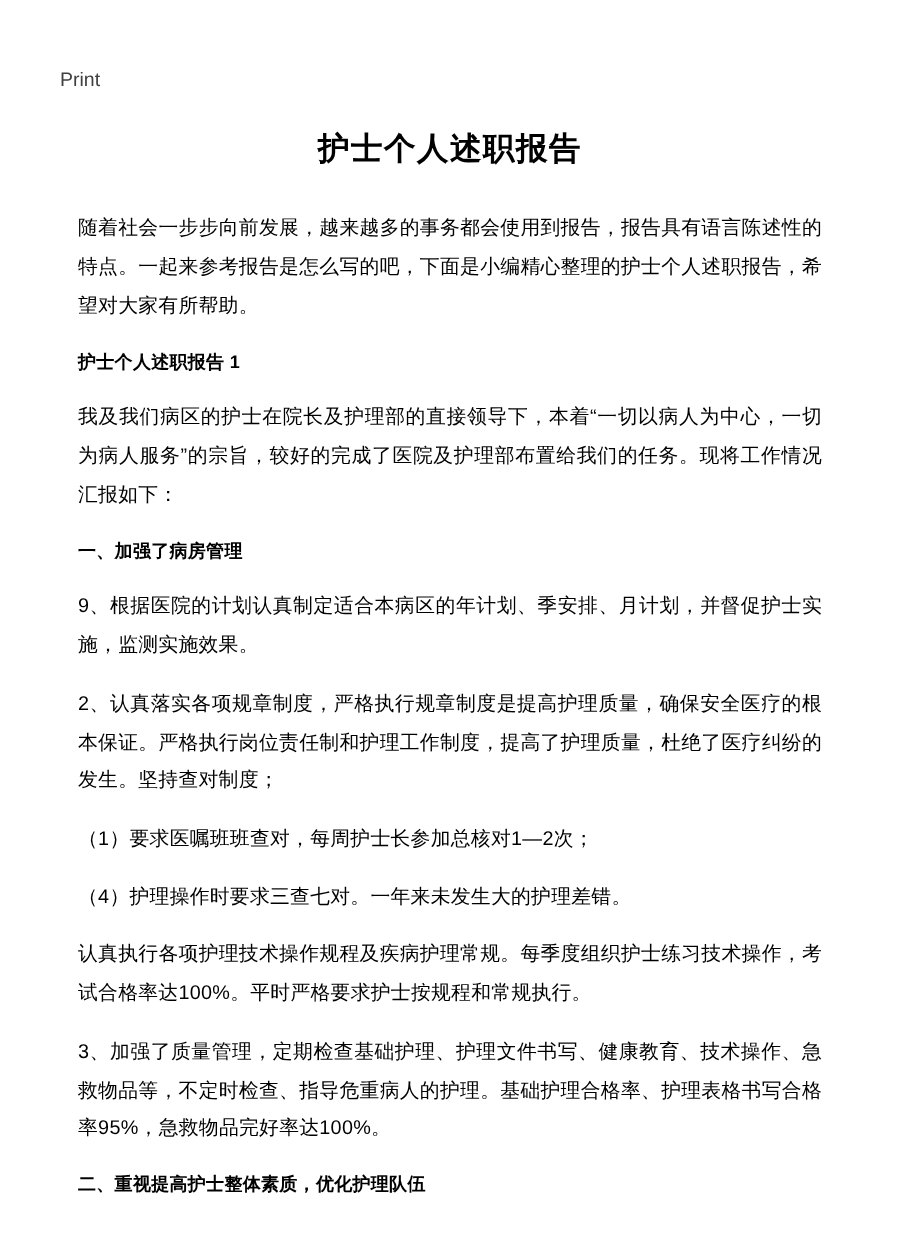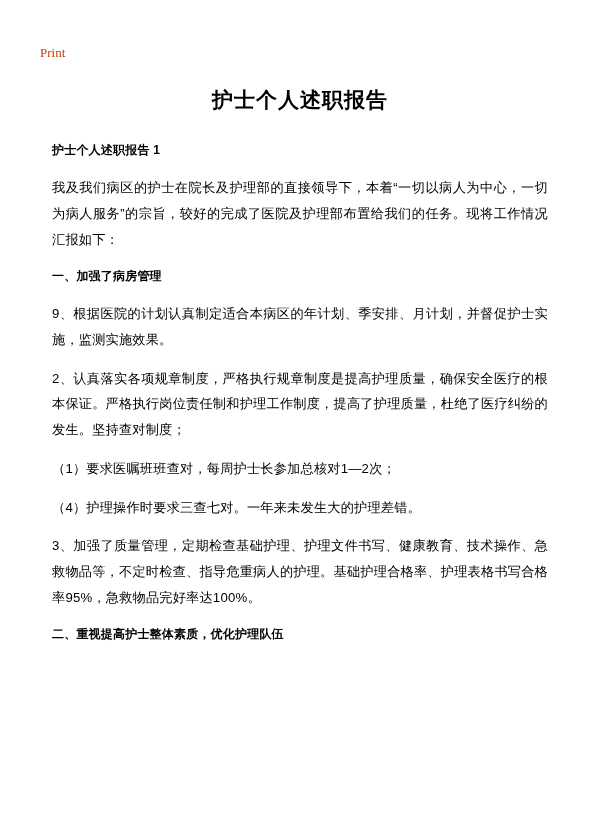--- a/index.html
+++ b/index.html
@@ -19,22 +19,22 @@
     width: 600px;
     height: 828px;
     box-sizing: border-box;
     padding: 0;
   }
   .print-link {
     position: absolute;
     top: 46px;
     left: 40px;
     font-size: 13px;
-    font-family: Liberation Serif, serif;
-    color: #c2410c;
+    font-family: Liberation Sans, sans-serif;
+    color: #404040;
     text-decoration: none;
     line-height: 1;
   }
   .doc-body {
     position: absolute;
     top: 74px;
     left: 52px;
     width: 496px;
   }
   h1.doc-title {
@@ -68,25 +68,27 @@
 </head>
 <body>
 
 <div class="page">
 
   <a class="print-link" href="#">Print</a>
 
   <div class="doc-body">
     <h1 class="doc-title">护士个人述职报告</h1>
 
+    <p class="para">随着社会一步步向前发展，越来越多的事务都会使用到报告，报告具有语言陈述性的特点。一起来参考报告是怎么写的吧，下面是小编精心整理的护士个人述职报告，希望对大家有所帮助。</p>
     <h2 class="heading">护士个人述职报告 1</h2>
     <p class="para">我及我们病区的护士在院长及护理部的直接领导下，本着“一切以病人为中心，一切为病人服务”的宗旨，较好的完成了医院及护理部布置给我们的任务。现将工作情况汇报如下：</p>
     <h2 class="heading">一、加强了病房管理</h2>
     <p class="para">9、根据医院的计划认真制定适合本病区的年计划、季安排、月计划，并督促护士实施，监测实施效果。</p>
     <p class="para">2、认真落实各项规章制度，严格执行规章制度是提高护理质量，确保安全医疗的根本保证。严格执行岗位责任制和护理工作制度，提高了护理质量，杜绝了医疗纠纷的发生。坚持查对制度；</p>
     <p class="para">（1）要求医嘱班班查对，每周护士长参加总核对1—2次；</p>
     <p class="para">（4）护理操作时要求三查七对。一年来未发生大的护理差错。</p>
+    <p class="para">认真执行各项护理技术操作规程及疾病护理常规。每季度组织护士练习技术操作，考试合格率达100%。平时严格要求护士按规程和常规执行。</p>
     <p class="para">3、加强了质量管理，定期检查基础护理、护理文件书写、健康教育、技术操作、急救物品等，不定时检查、指导危重病人的护理。基础护理合格率、护理表格书写合格率95%，急救物品完好率达100%。</p>
     <h2 class="heading">二、重视提高护士整体素质，优化护理队伍</h2>
 
   </div>
 
 </div>
 
 </body></html>

